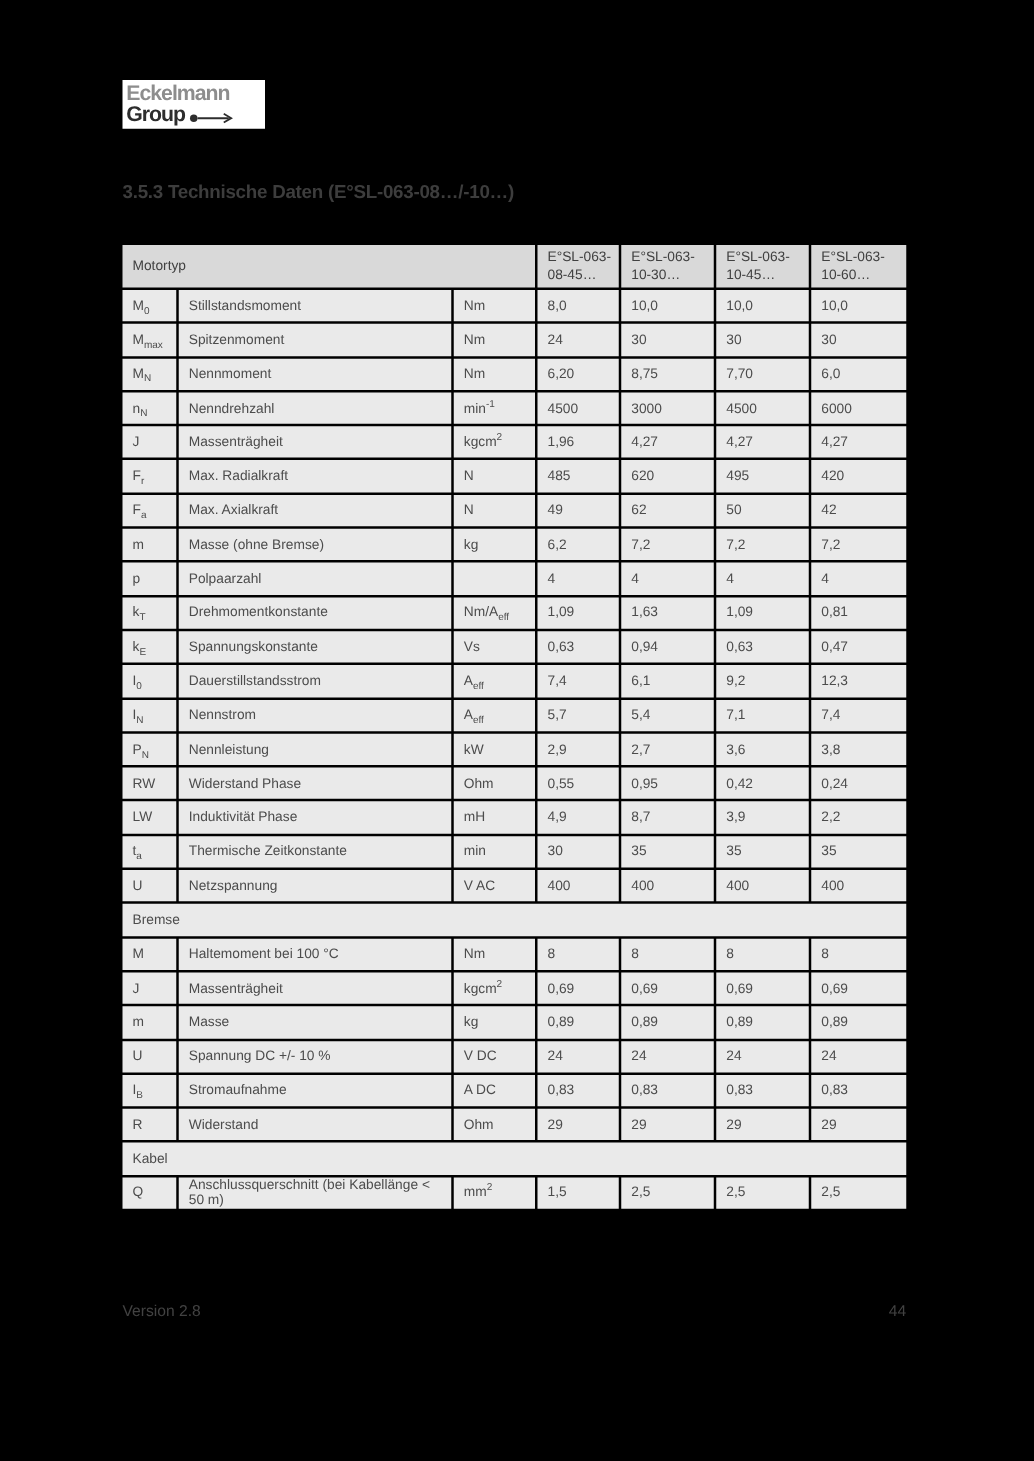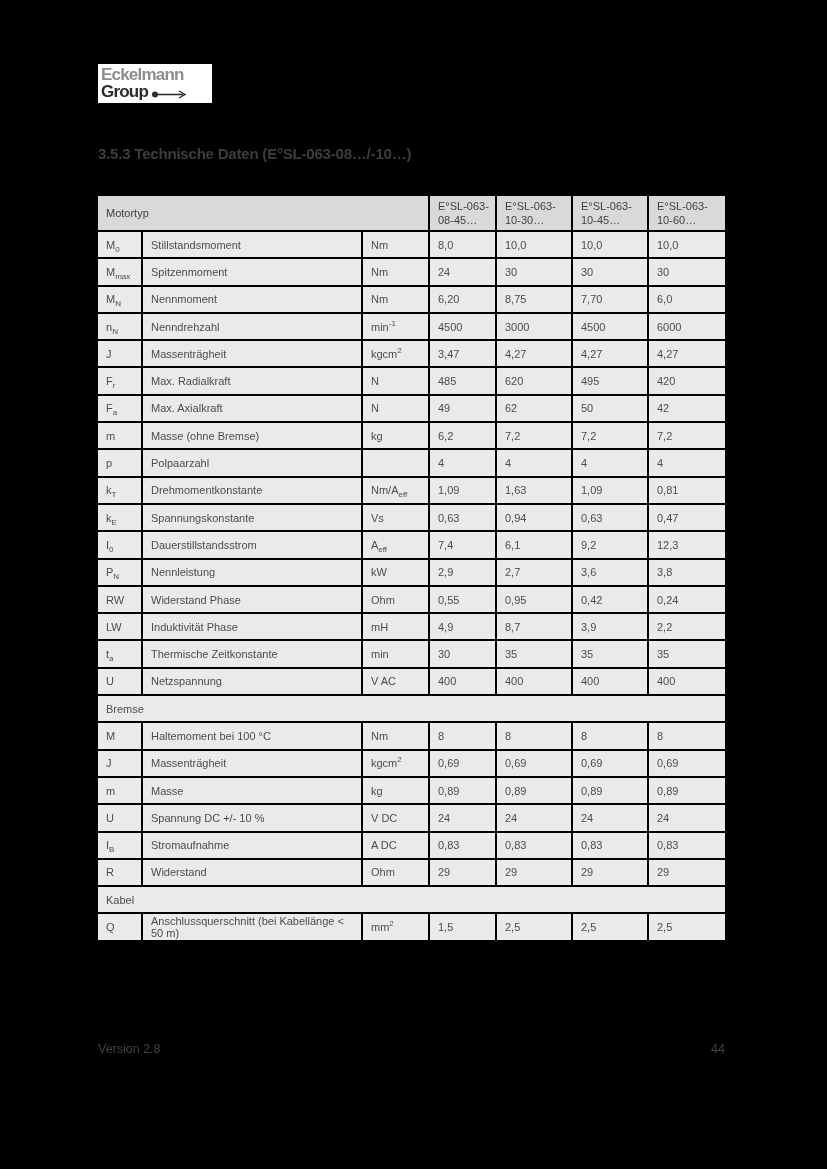--- a/index.html
+++ b/index.html
@@ -191,21 +191,21 @@
         <td>min<sup>-1</sup></td>
         <td>4500</td>
         <td>3000</td>
         <td>4500</td>
         <td>6000</td>
       </tr>
       <tr>
         <td>J</td>
         <td>Massenträgheit</td>
         <td>kgcm<sup>2</sup></td>
-        <td>3,47</td>
+        <td>1,96</td>
         <td>4,27</td>
         <td>4,27</td>
         <td>4,27</td>
       </tr>
       <tr>
         <td>F<sub>r</sub></td>
         <td>Max. Radialkraft</td>
         <td>N</td>
         <td>485</td>
         <td>620</td>
@@ -260,20 +260,29 @@
       <tr>
         <td>I<sub>0</sub></td>
         <td>Dauerstillstandsstrom</td>
         <td>A<sub>eff</sub></td>
         <td>7,4</td>
         <td>6,1</td>
         <td>9,2</td>
         <td>12,3</td>
       </tr>
       <tr>
+        <td>I<sub>N</sub></td>
+        <td>Nennstrom</td>
+        <td>A<sub>eff</sub></td>
+        <td>5,7</td>
+        <td>5,4</td>
+        <td>7,1</td>
+        <td>7,4</td>
+      </tr>
+      <tr>
         <td>P<sub>N</sub></td>
         <td>Nennleistung</td>
         <td>kW</td>
         <td>2,9</td>
         <td>2,7</td>
         <td>3,6</td>
         <td>3,8</td>
       </tr>
       <tr>
         <td>RW</td>

